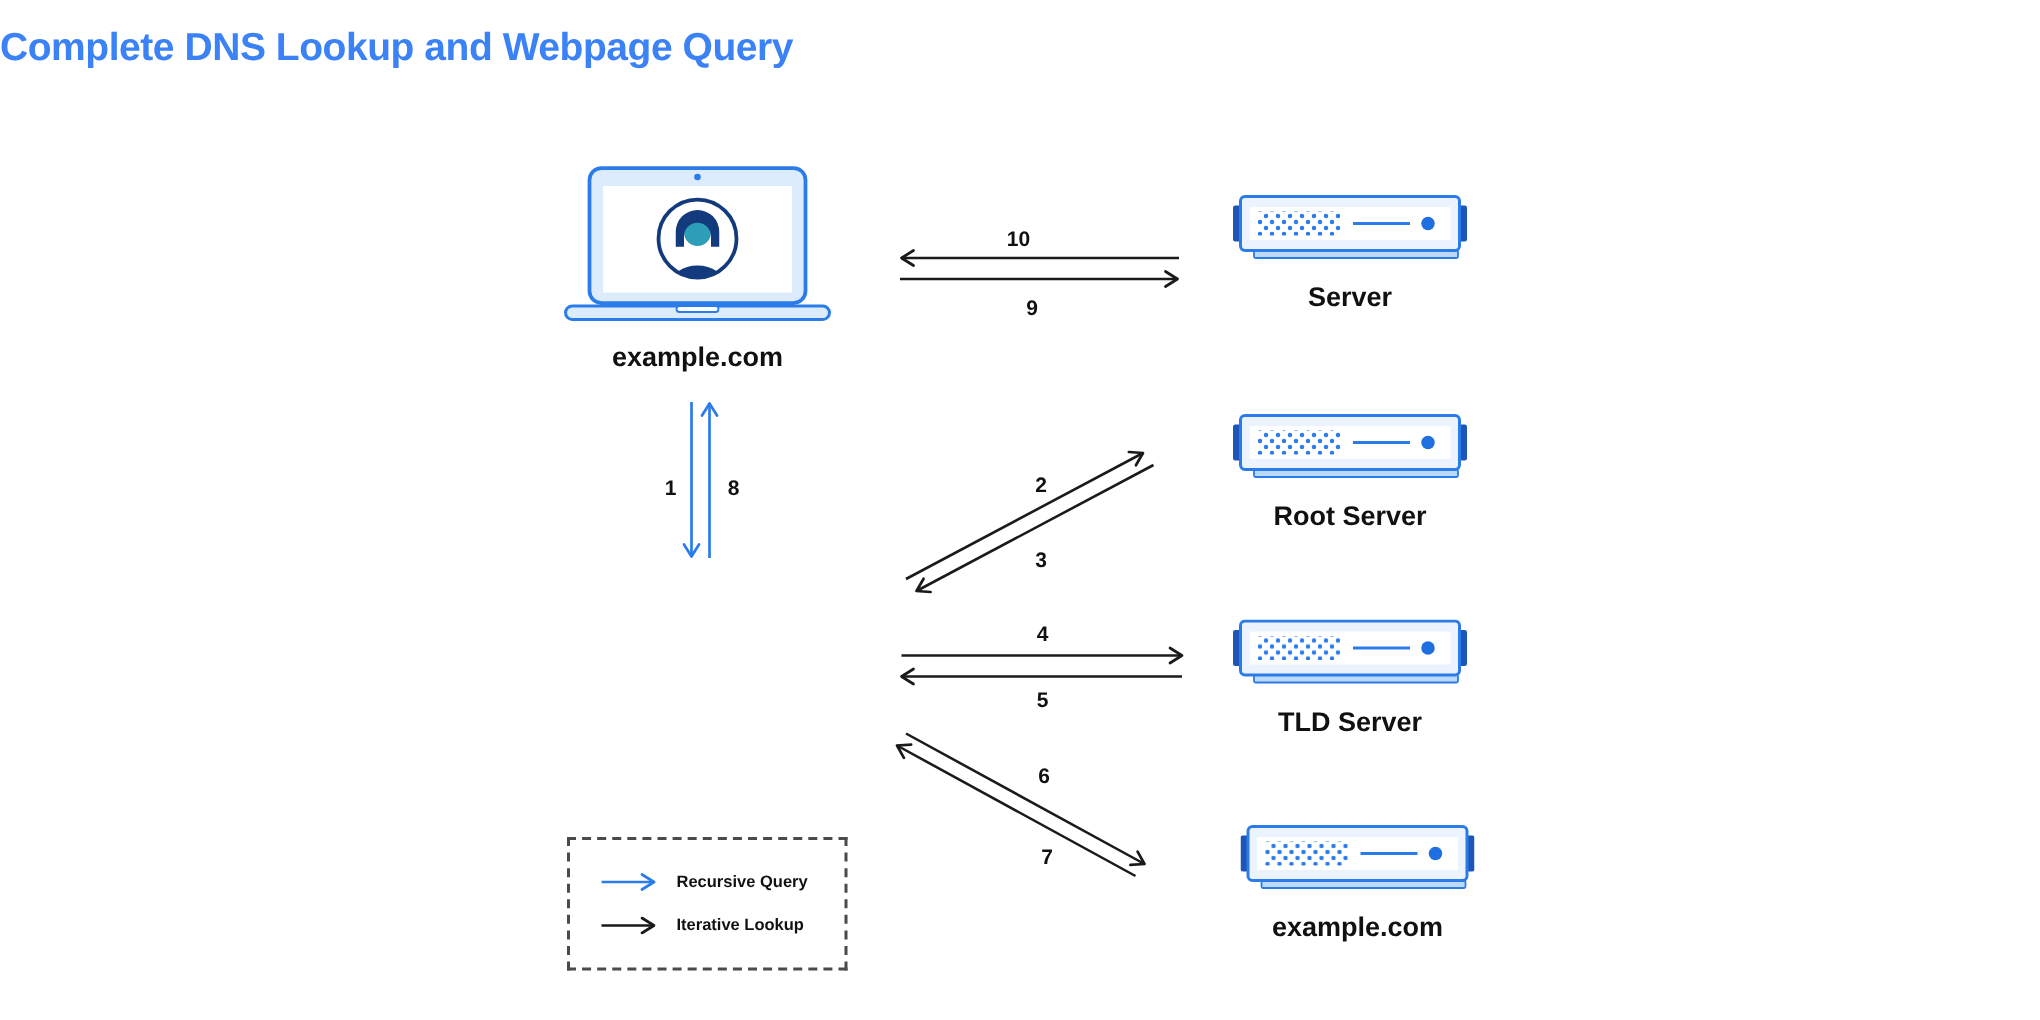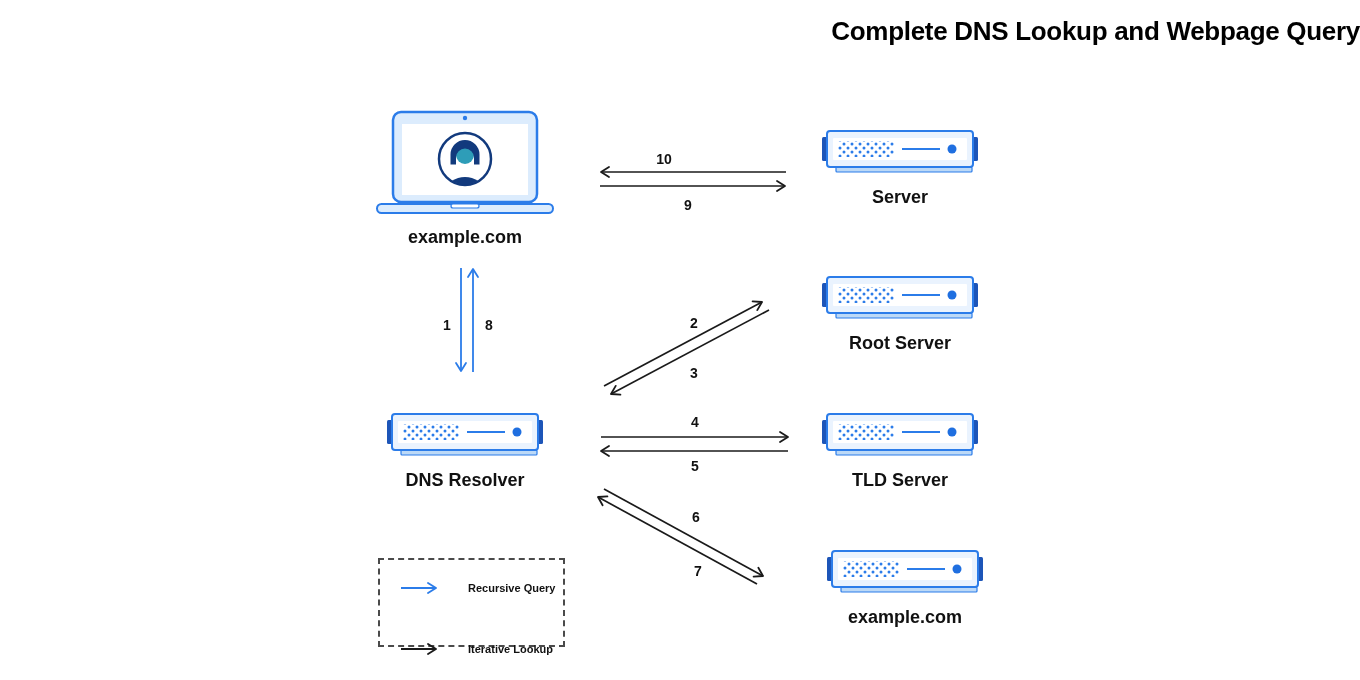--- a/index.html
+++ b/index.html
@@ -2,21 +2,21 @@
 <html><head>
 <meta charset="utf-8">
 <style>
   html,body { margin:0; padding:0; background:#ffffff; }
   .canvas {
     position:relative; width:1360px; height:680px; background:#ffffff;
     font-family:"Liberation Sans", sans-serif; overflow:hidden;
   }
   .title {
     position:absolute; top:16px; left:0; width:100%;
-    text-align:right; font-size:26px; font-weight:700; color:#000000;
+    text-align:left; font-size:26px; font-weight:700; color:#3b82f6;
     letter-spacing:-0.3px; margin:0;
   }
   .node { position:absolute; text-align:center; }
   .node-label { margin-top:7px; font-size:18px; font-weight:700; color:#111111; }
   .node-client   { left:372px; top:110px; width:186px; }
   .node-server   { left:822px; top:130px; width:156px; }
   .node-root     { left:822px; top:276px; width:156px; }
   .node-tld      { left:822px; top:413px; width:156px; }
   .node-auth     { left:827px; top:550px; width:156px; }
   .node-resolver { left:387px; top:413px; width:156px; }
@@ -24,21 +24,21 @@
   .step {
     position:absolute; transform:translate(-50%,-50%);
     font-size:14px; font-weight:700; color:#111111;
   }
   .legend {
     position:absolute; left:378px; top:558px; width:187px; height:89px;
     border:2px dashed #4a4a4a; box-sizing:border-box;
     display:flex; flex-direction:column; justify-content:center; gap:17px;
     padding-left:20px;
   }
-  .legend-row { display:flex; align-items:center; gap:26px;margin-top:32px; }
+  .legend-row { display:flex; align-items:center; gap:9px; }
   .legend-label { font-size:11px; font-weight:700; color:#111111; }
   .defs-svg { position:absolute; width:0; height:0; }
 </style>
 </head>
 <body>
 
 <div class="canvas">
 
   <svg class="defs-svg" aria-hidden="true">
     <defs>
@@ -68,21 +68,21 @@
     <line x1="604" y1="386" x2="762" y2="302" stroke="#1a1a1a" stroke-width="1.7" marker-end="url(#mk-black)"></line>
     <line x1="769" y1="310" x2="611" y2="394" stroke="#1a1a1a" stroke-width="1.7" marker-end="url(#mk-black)"></line>
 
     <line x1="601" y1="437" x2="788" y2="437" stroke="#1a1a1a" stroke-width="1.7" marker-end="url(#mk-black)"></line>
     <line x1="788" y1="451" x2="601" y2="451" stroke="#1a1a1a" stroke-width="1.7" marker-end="url(#mk-black)"></line>
 
     <line x1="604" y1="489" x2="763" y2="576" stroke="#1a1a1a" stroke-width="1.7" marker-end="url(#mk-black)"></line>
     <line x1="757" y1="584" x2="598" y2="497" stroke="#1a1a1a" stroke-width="1.7" marker-end="url(#mk-black)"></line>
   </svg>
 
-  <div class="step" style="left:664px; top:159px;">10</div>
+  <div class="step" style="left:679px; top:159px;">10</div>
   <div class="step" style="left:688px; top:205px;">9</div>
   <div class="step" style="left:447px; top:325px;">1</div>
   <div class="step" style="left:489px; top:325px;">8</div>
   <div class="step" style="left:694px; top:323px;">2</div>
   <div class="step" style="left:694px; top:373px;">3</div>
   <div class="step" style="left:695px; top:422px;">4</div>
   <div class="step" style="left:695px; top:466px;">5</div>
   <div class="step" style="left:696px; top:517px;">6</div>
   <div class="step" style="left:698px; top:571px;">7</div>
 
@@ -157,33 +157,20 @@
       <rect x="149" y="7" width="7" height="24" rx="1.5" fill="#1d55b8"></rect>
       <rect x="5" y="1" width="146" height="36" rx="3" fill="#eaf3fe" stroke="#2b7ce9" stroke-width="2"></rect>
       <rect x="11" y="8" width="134" height="22" rx="1" fill="#ffffff"></rect>
       <rect x="16" y="11" width="56" height="16" fill="url(#dotpat)"></rect>
       <line x1="80" y1="19" x2="118" y2="19" stroke="#2b7ce9" stroke-width="2"></line>
       <circle cx="130" cy="19" r="4.5" fill="#1f6fe0"></circle>
     </svg>
     <div class="node-label">example.com</div>
   </div>
 
-  <div class="node node-resolver">
-    <svg width="156" height="46" viewBox="0 0 156 46">
-      <rect x="14" y="37" width="136" height="5" rx="1" fill="#bcd9f7" stroke="#2b7ce9" stroke-width="1.2"></rect>
-      <rect x="0" y="7" width="7" height="24" rx="1.5" fill="#1d55b8"></rect>
-      <rect x="149" y="7" width="7" height="24" rx="1.5" fill="#1d55b8"></rect>
-      <rect x="5" y="1" width="146" height="36" rx="3" fill="#eaf3fe" stroke="#2b7ce9" stroke-width="2"></rect>
-      <rect x="11" y="8" width="134" height="22" rx="1" fill="#ffffff"></rect>
-      <rect x="16" y="11" width="56" height="16" fill="url(#dotpat)"></rect>
-      <line x1="80" y1="19" x2="118" y2="19" stroke="#2b7ce9" stroke-width="2"></line>
-      <circle cx="130" cy="19" r="4.5" fill="#1f6fe0"></circle>
-    </svg>
-    <div class="node-label">DNS Resolver</div>
-  </div>
 
   <div class="legend">
     <div class="legend-row">
       <svg width="42" height="12" viewBox="0 0 42 12">
         <line x1="1" y1="6" x2="36" y2="6" stroke="#2b7ce9" stroke-width="1.8" marker-end="url(#mk-blue)"></line>
       </svg>
       <span class="legend-label">Recursive Query</span>
     </div>
     <div class="legend-row">
       <svg width="42" height="12" viewBox="0 0 42 12">

